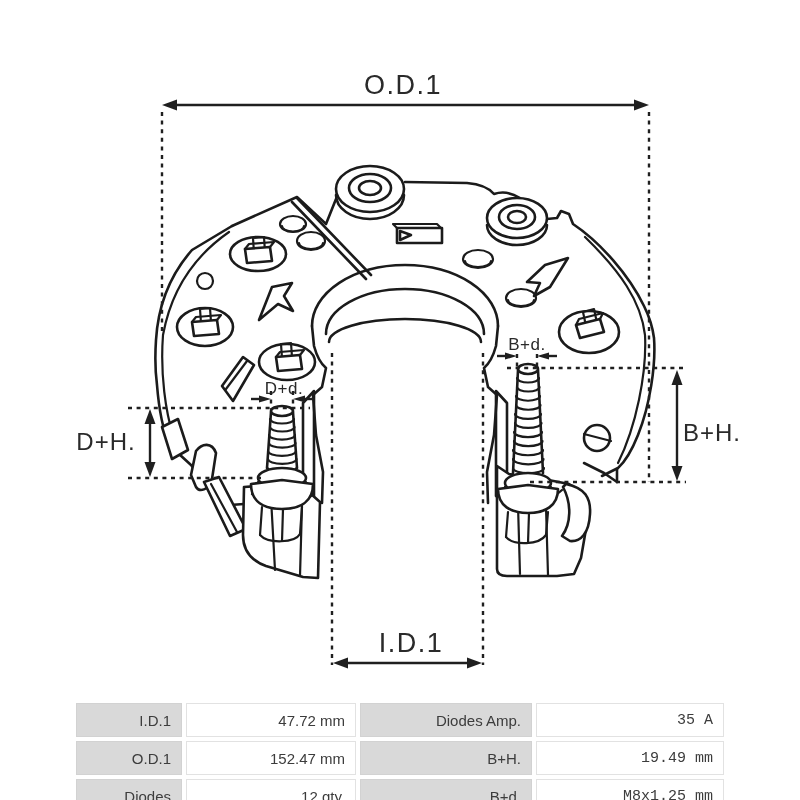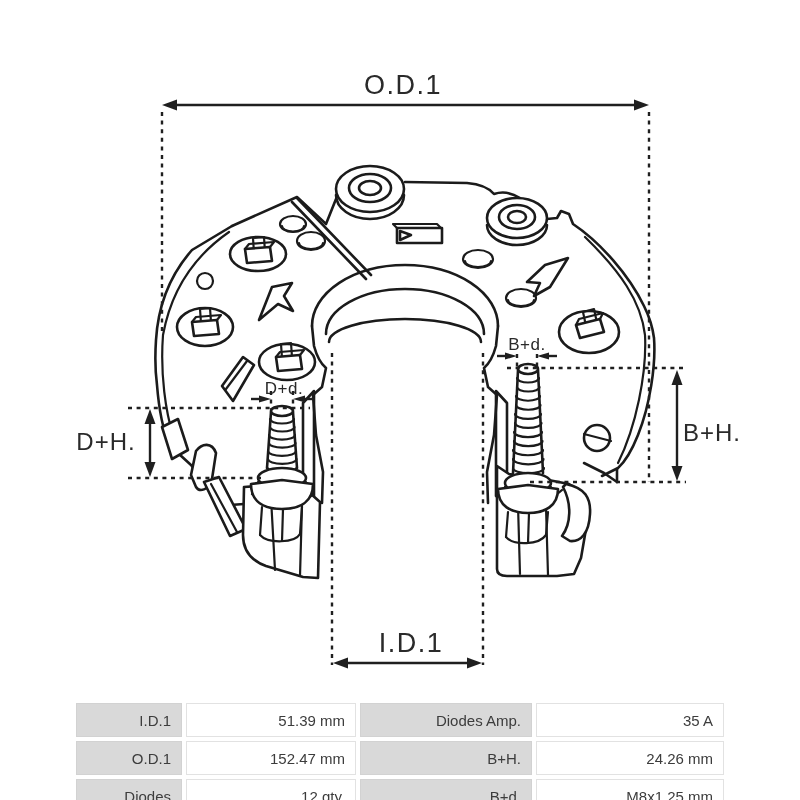--- a/index.html
+++ b/index.html
@@ -18,21 +18,21 @@
   .dim-label{fill:#2a2a2a;}
   .big{font-size:27px;letter-spacing:1.5px;}
   .med{font-size:24px;letter-spacing:1px;}
   .small{font-size:17px;letter-spacing:.5px;}
 
   
   .specs{position:absolute;left:72px;top:664px;border-collapse:separate;border-spacing:4px;}
   .specs td{height:32px;font-size:15px;color:#3c3c3c;text-align:right;padding:0 10px;vertical-align:middle;white-space:nowrap;}
   .specs td.lbl{background:#d9d9d9;border:1px solid #d2d2d2;}
   .specs td.val{background:#ffffff;border:1px solid #e2e2e2;}
-  .c1{min-width:84px;} .c2{min-width:148px;} .c3{min-width:150px;} .c4{min-width:166px;}
+  .c1{min-width:84px;} .c2{min-width:148px;} .c3{min-width:150px;} .c4{min-width:166px;font-family:Liberation Mono, monospace;}
 </style>
 </head>
 <body>
 
 <div class="stage">
 
   <svg width="800" height="800" viewBox="0 0 800 800">
 
     <g>
 
@@ -250,29 +250,29 @@
       <line class="dim" x1="343" y1="628" x2="472" y2="628"></line>
       <polygon class="ah" points="333,628 348,622.5 348,633.5"></polygon>
       <polygon class="ah" points="482,628 467,622.5 467,633.5"></polygon>
     </g>
   </svg>
 
   <table class="specs">
     <tbody>
       <tr>
         <td class="lbl c1">I.D.1</td>
-        <td class="val c2">51.39 mm</td>
+        <td class="val c2">47.72 mm</td>
         <td class="lbl c3">Diodes Amp.</td>
         <td class="val c4">35 A</td>
       </tr>
       <tr>
         <td class="lbl c1">O.D.1</td>
         <td class="val c2">152.47 mm</td>
         <td class="lbl c3">B+H.</td>
-        <td class="val c4">24.26 mm</td>
+        <td class="val c4">19.49 mm</td>
       </tr>
       <tr>
         <td class="lbl c1">Diodes</td>
         <td class="val c2">12 qty.</td>
         <td class="lbl c3">B+d.</td>
         <td class="val c4">M8x1.25 mm</td>
       </tr>
     </tbody>
   </table>
 </div>

